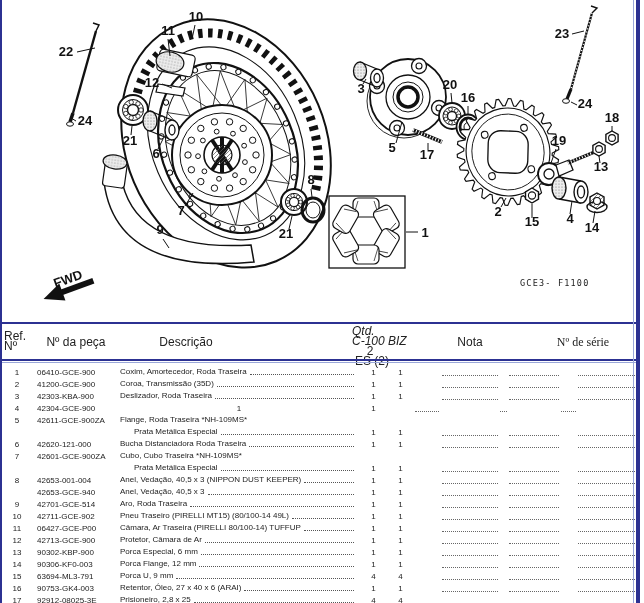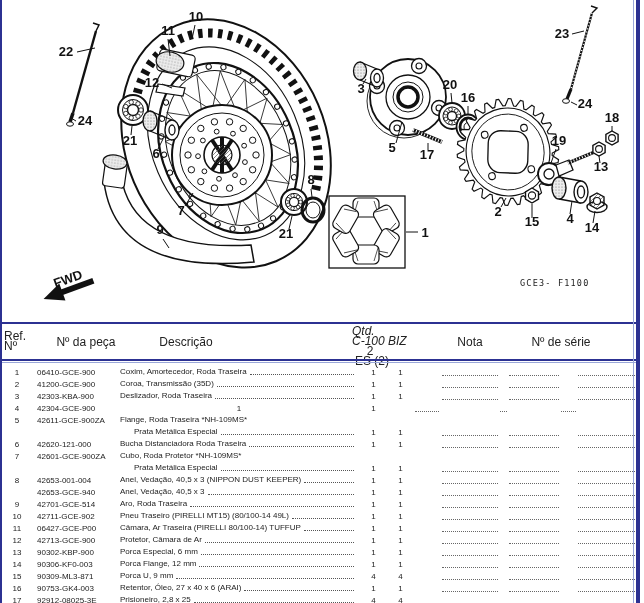--- a/index.html
+++ b/index.html
@@ -11,29 +11,29 @@
   .fwd-text{font-size:13px;font-weight:bold;fill:#111;}
   .vline{position:absolute;top:0;height:603px;}
   .vl-left{left:0;width:2px;background:#2c3192;}
   .vl-right-light{left:633px;width:1px;background:#9aa7d9;}
   .vl-right-dark{left:636px;width:4px;background:#2c3192;}
   .hrule{position:absolute;left:0;width:640px;height:2px;background:#2c3192;}
   .hrule-light{position:absolute;left:0;width:640px;height:1px;background:#9aa7d9;}
   .thead{position:absolute;top:324px;left:0;width:640px;height:35px;font-size:12px;color:#222;}
   .thead span{position:absolute;display:block;text-align:center;line-height:10px;}
   .h-ref{left:4px;top:7px;width:28px;}
-  .h-part{left:44px;top:13px;width:84px;}
+  .h-part{left:34px;top:13px;width:84px;}
   .h-desc{left:118px;top:13px;width:136px;}
   .h-qty{left:352px;top:2px;width:76px;font-style:italic;}
   .h-qty-sub{position:absolute;left:352px;top:22px;width:76px;display:flex;}
   .h-qty-sub b{font-weight:normal;display:block;text-align:center;}
   .h-qty-sub .s1{width:36px;}
   .h-qty-sub .s2{width:40px;}
   .h-nota{left:434px;top:13px;width:72px;}
-  .h-serie{left:521px;top:13px;width:80px;}
+  .h-serie{left:543px;top:13px;width:80px;font-family:Liberation Serif, serif;}
   .tbody{position:absolute;top:366px;left:0;width:640px;}
   .trow{display:grid;grid-template-columns:34px 84px 242px 27px 27px 26px 60px 7px 54px 15px 61px;
         height:12px;align-items:center;font-size:8px;color:#222;white-space:nowrap;}
   .c-ref{text-align:center;}
   .c-part{padding-left:3px;overflow:hidden;}
   .c-desc{display:flex;align-items:flex-end;overflow:hidden;height:12px;line-height:12px;}
   .c-desc .txt{padding-left:2px;}
   .c-desc.indent .txt{padding-left:16px;text-align:center;}
   .leader{flex:1;border-bottom:1px dotted #555;margin:0 6px 3px 3px;min-width:8px;}
   .c-qty{text-align:center;}
@@ -575,21 +575,21 @@
         </div>
         <div class=""></div>
         <div class="dotcell">
           <span class="dotline"></span>
         </div>
       </div>
       <div class="trow">
         <div class="c-ref">7</div>
         <div class="c-part">42601-GCE-900ZA</div>
         <div class="c-desc">
-          <span class="txt">Cubo, Roda Protetor *NH-109MS*</span>
+          <span class="txt">Cubo, Cubo Traseira *NH-109MS*</span>
         </div>
         <div class="c-qty"></div>
         <div class="c-qty"></div>
         <div class=""></div>
         <div class="dotcell"></div>
         <div class=""></div>
         <div class="dotcell"></div>
         <div class=""></div>
         <div class="dotcell"></div>
       </div>
@@ -786,21 +786,21 @@
         <div class="dotcell">
           <span class="dotline"></span>
         </div>
         <div class=""></div>
         <div class="dotcell">
           <span class="dotline"></span>
         </div>
       </div>
       <div class="trow">
         <div class="c-ref">15</div>
-        <div class="c-part">90309-ML3-871</div>
+        <div class="c-part">63694-ML3-791</div>
         <div class="c-desc">
           <span class="txt">Porca U, 9 mm</span>
           <span class="leader"></span>
         </div>
         <div class="c-qty">4</div>
         <div class="c-qty">4</div>
         <div class=""></div>
         <div class="dotcell">
           <span class="dotline"></span>
         </div>

